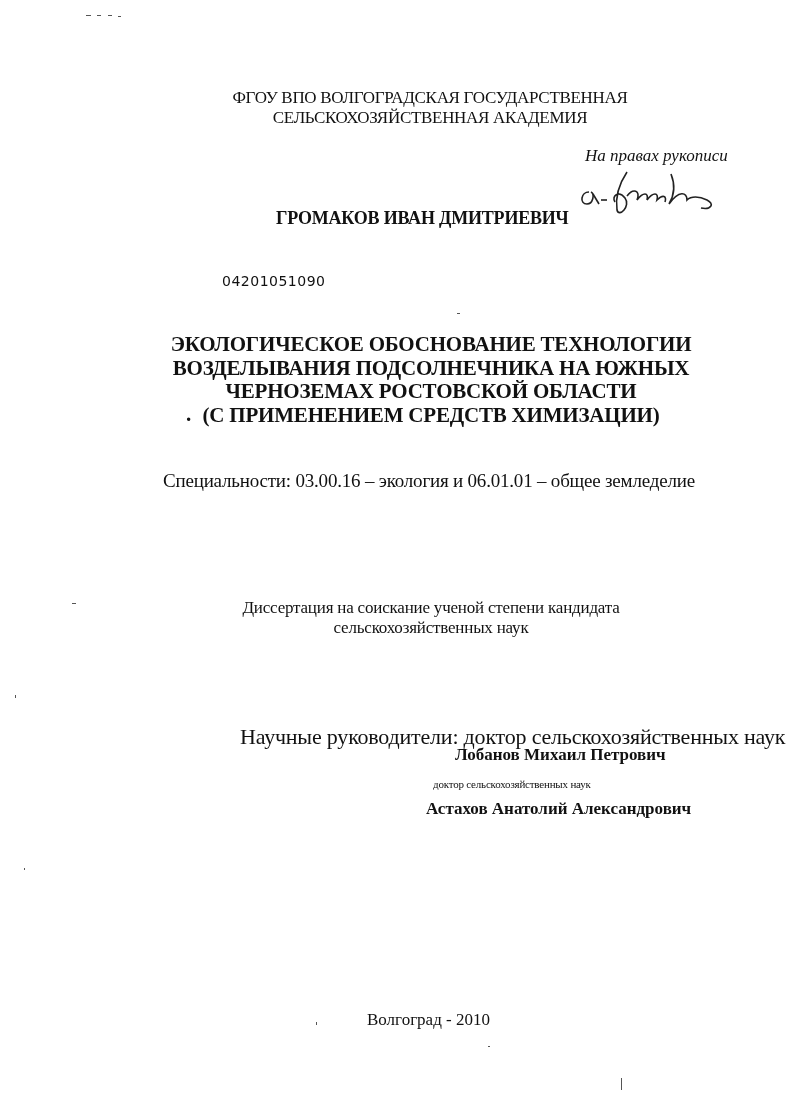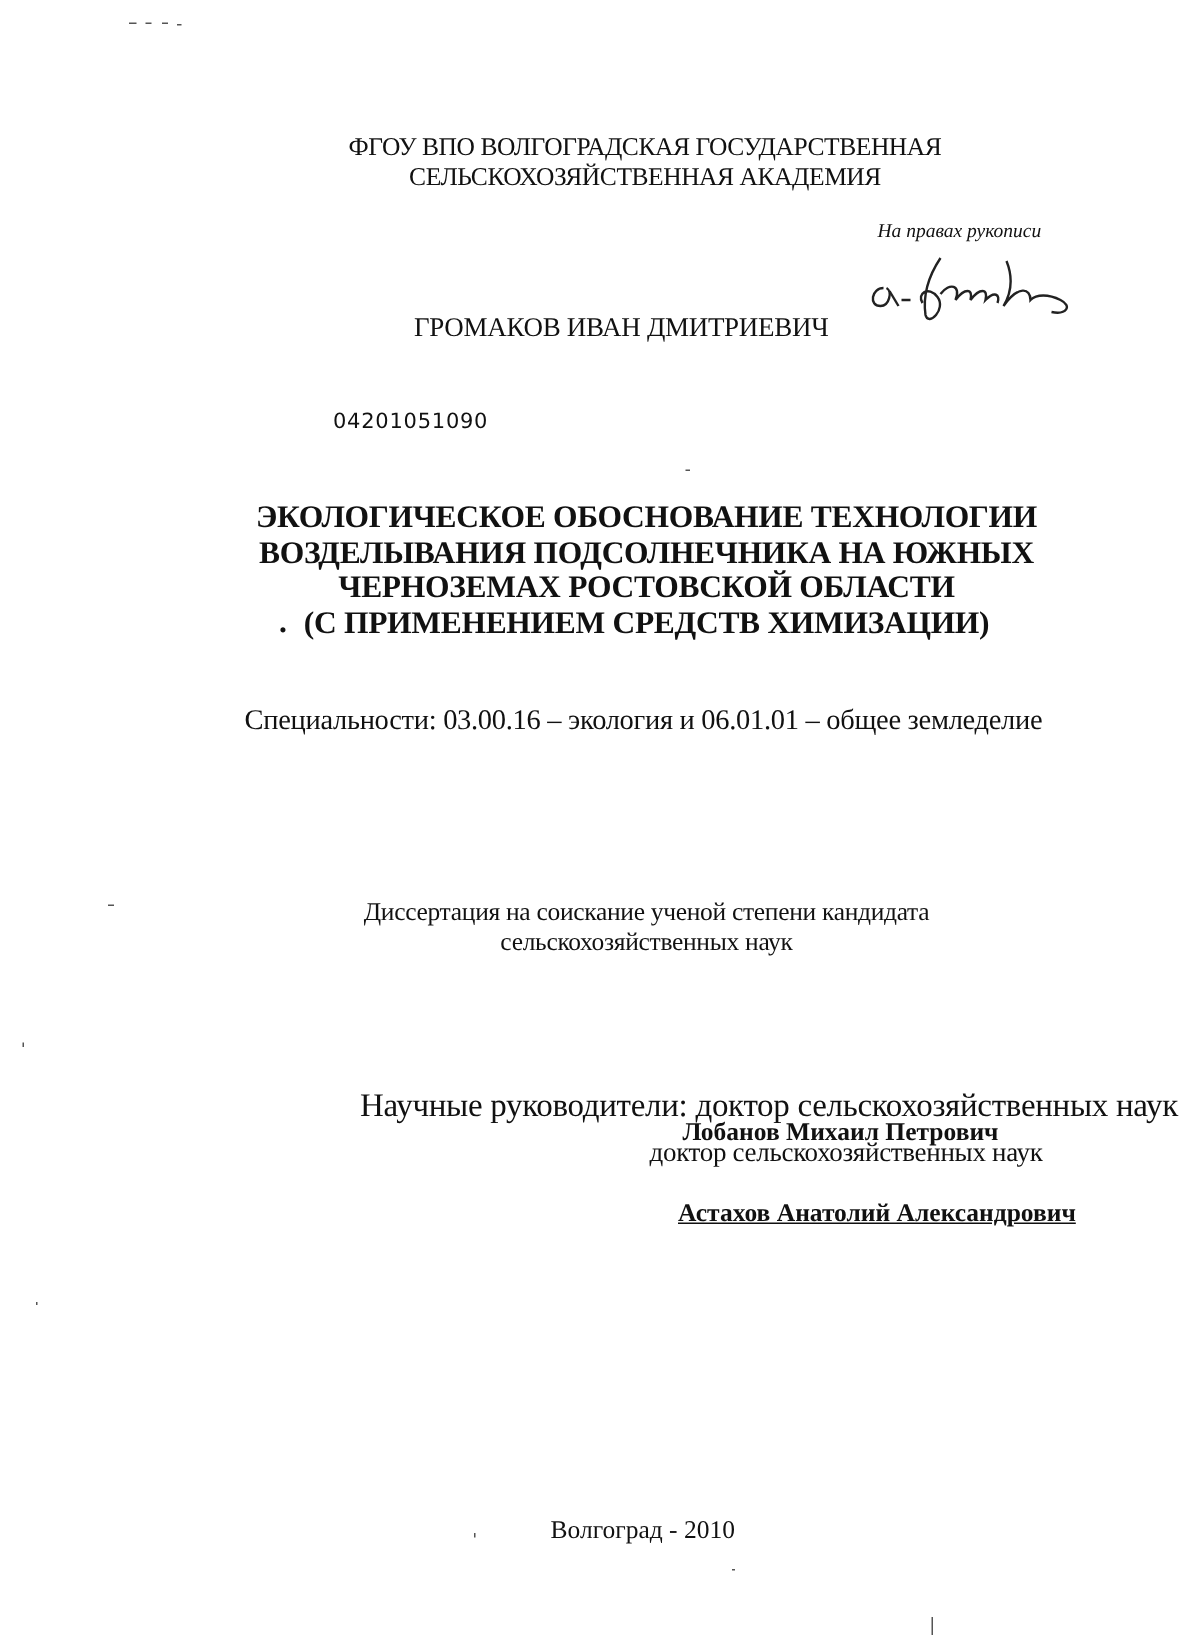--- a/index.html
+++ b/index.html
@@ -1,31 +1,31 @@
 <!DOCTYPE html>
 <html><head>
   <meta charset="utf-8">
   <style>
     html, body { margin: 0; padding: 0; background: #ffffff; }
     body { width: 799px; height: 1095px; position: relative; overflow: hidden; color: #111; font-family: "Liberation Serif", "DejaVu Serif", serif; }
     .abs { position: absolute; }
     .center { text-align: center; }
     .inst { left: 0; width: 860px; top: 88px; font-size: 17px; line-height: 20px; letter-spacing: -0.3px; }
-    .rights { left: 585px; top: 146px; font-size: 13px; font-style: italic; text-align: center; }
+    .rights { left: 585px; top: 146px; font-size: 17px; font-style: italic; text-align: center; }
     .sig { left: 575px; top: 170px; width: 150px; height: 50px; }
-    .author { left: 276px; top: 208px; font-size: 18px; font-weight: normal; letter-spacing: -0.2px; }
+    .author { left: 276px; top: 208px; font-size: 18px; font-weight: bold; letter-spacing: -0.2px; }
     .code { left: 222px; top: 273px; font-family: "DejaVu Sans", sans-serif; font-size: 14px; letter-spacing: 0.5px; text-align: center; }
     .title { left: 0; width: 862px; top: 333px; font-size: 21px; line-height: 23.5px; font-weight: bold; letter-spacing: -0.2px; }
     .title-dot { left: 186px; top: 402px; font-size: 21px; font-weight: bold; }
     .spec { left: 163px; top: 470px; font-size: 19px; letter-spacing: -0.2px; }
     .diss { left: 0; width: 862px; top: 598px; font-size: 17px; line-height: 20px; letter-spacing: -0.2px; }
     .sup-label { left: 240px; top: 724px; font-size: 22px; letter-spacing: -0.2px; }
     .sup1 { left: 431px; top: 745px; font-size: 17px; font-weight: bold; margin-left: 24px; }
-    .sup2-deg { left: 433px; top: 758px; font-size: 18px; letter-spacing: -0.2px; }
-    .sup2 { left: 452px; top: 799px; font-size: 17px; font-weight: bold; text-decoration: underline; }
+    .sup2-deg { left: 433px; top: 778px; font-size: 11px; letter-spacing: -0.2px; }
+    .sup2 { left: 426px; top: 799px; font-size: 17px; font-weight: bold; }
     .city { left: 367px; top: 1010px; font-size: 17px; }
     .speck { position: absolute; background: #555; }
   </style>
 </head>
 <body>
 
 <div class="abs center inst">
   <div>ФГОУ ВПО ВОЛГОГРАДСКАЯ ГОСУДАРСТВЕННАЯ</div>
   <div>СЕЛЬСКОХОЗЯЙСТВЕННАЯ АКАДЕМИЯ</div>
 </div>

